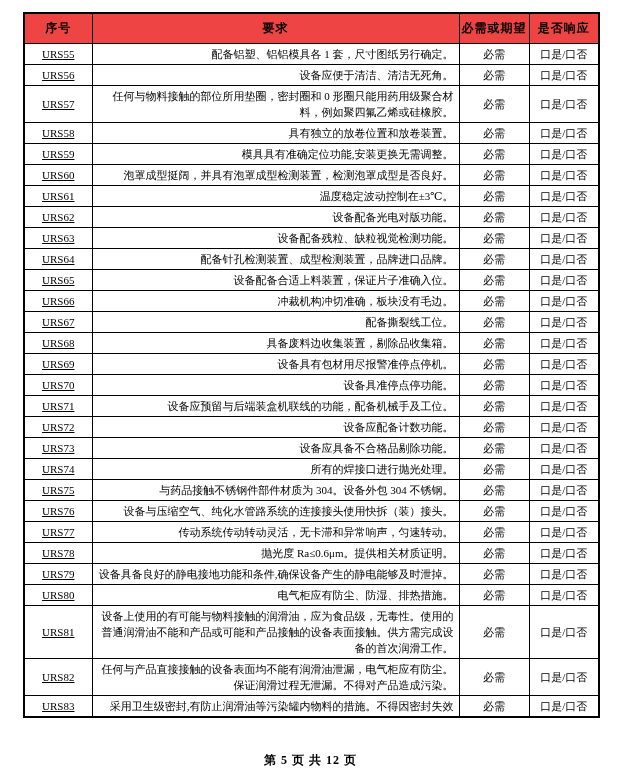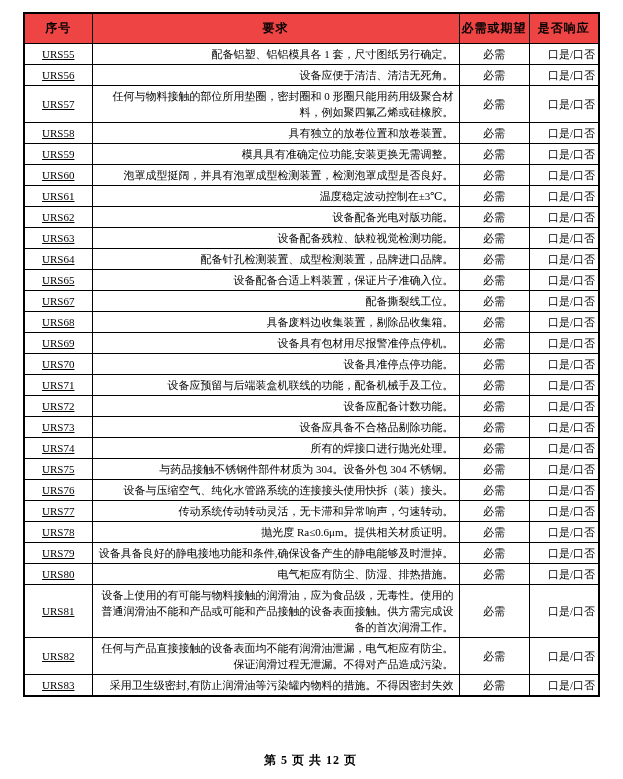--- a/index.html
+++ b/index.html
@@ -37,21 +37,21 @@
   }
   .doc-table td {
     font-size: 11px;
     line-height: 16px;
     padding: 2px 3px;
     vertical-align: middle;
   }
   td.c0 { text-align: center; font-family: "Liberation Serif", serif; text-decoration: underline; }
   td.c1 { text-align: right; padding-left: 6px; padding-right: 5px; }
   td.c2 { text-align: center; }
-  td.c3 { text-align: right; white-space: nowrap; }
+  td.c3 { text-align: center; white-space: nowrap; }
   col.w0 { width: 68px; }
   col.w1 { width: 367px; }
   col.w2 { width: 70px; }
   col.w3 { width: 70px; }
   .page-footer {
     position: absolute;
     left: 23px;
     width: 575px;
     bottom: 10px;
     text-align: center;
@@ -139,20 +139,26 @@
         <td class="c2">必需</td>
         <td class="c3">口是/口否</td>
       </tr>
       <tr>
         <td class="c0">URS65</td>
         <td class="c1">设备配备合适上料装置，保证片子准确入位。</td>
         <td class="c2">必需</td>
         <td class="c3">口是/口否</td>
       </tr>
       <tr>
+        <td class="c0">URS66</td>
+        <td class="c1">冲裁机构冲切准确，板块没有毛边。</td>
+        <td class="c2">必需</td>
+        <td class="c3">口是/口否</td>
+      </tr>
+      <tr>
         <td class="c0">URS67</td>
         <td class="c1">配备撕裂线工位。</td>
         <td class="c2">必需</td>
         <td class="c3">口是/口否</td>
       </tr>
       <tr>
         <td class="c0">URS68</td>
         <td class="c1">具备废料边收集装置，剔除品收集箱。</td>
         <td class="c2">必需</td>
         <td class="c3">口是/口否</td>

